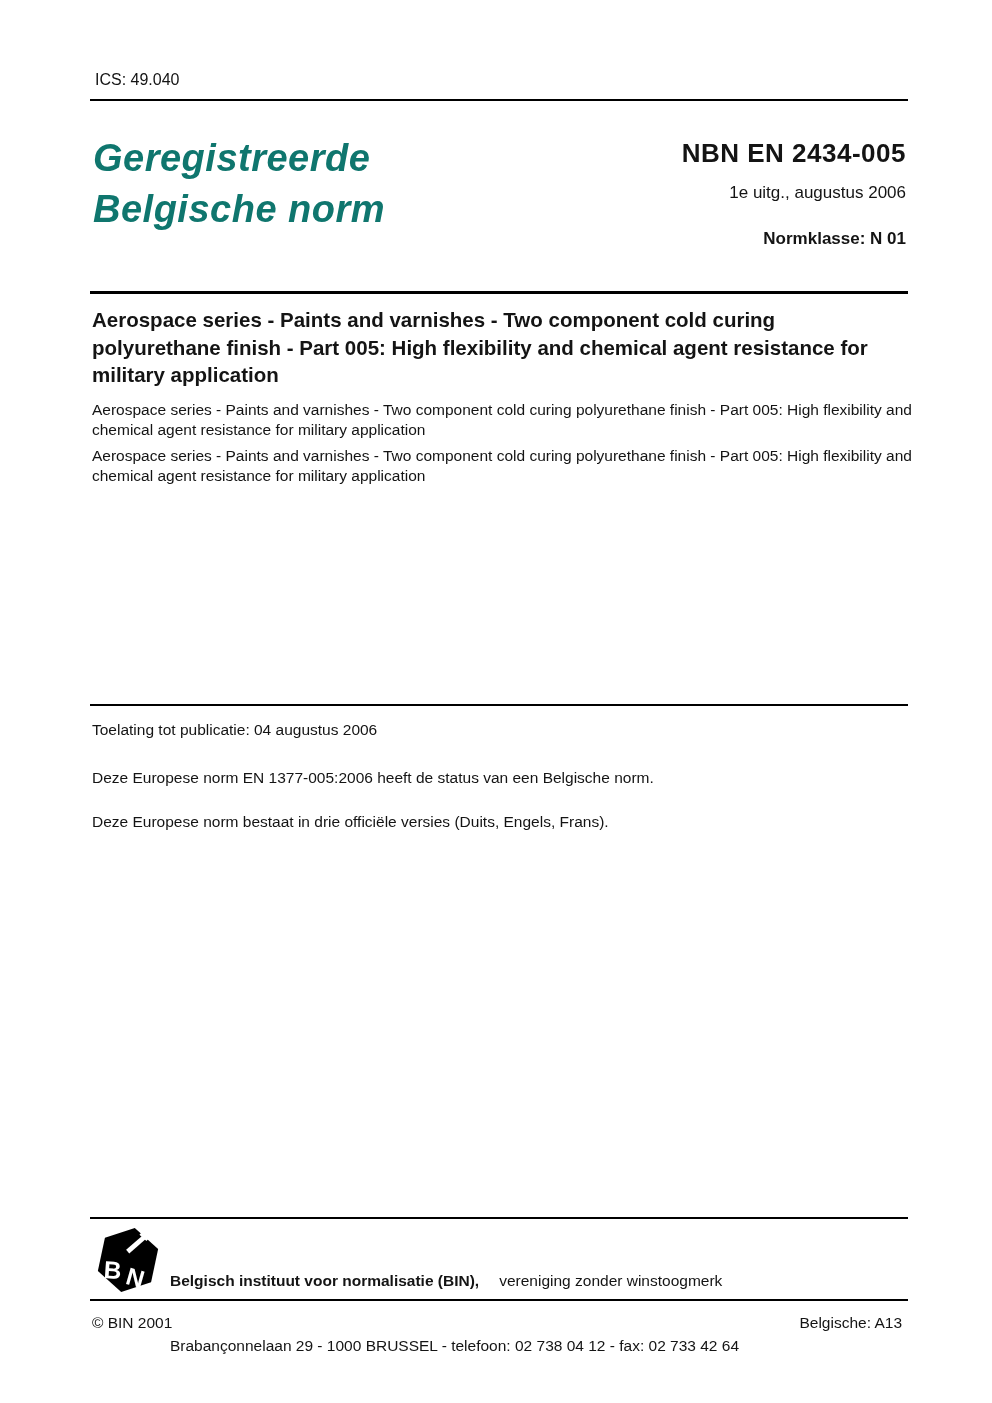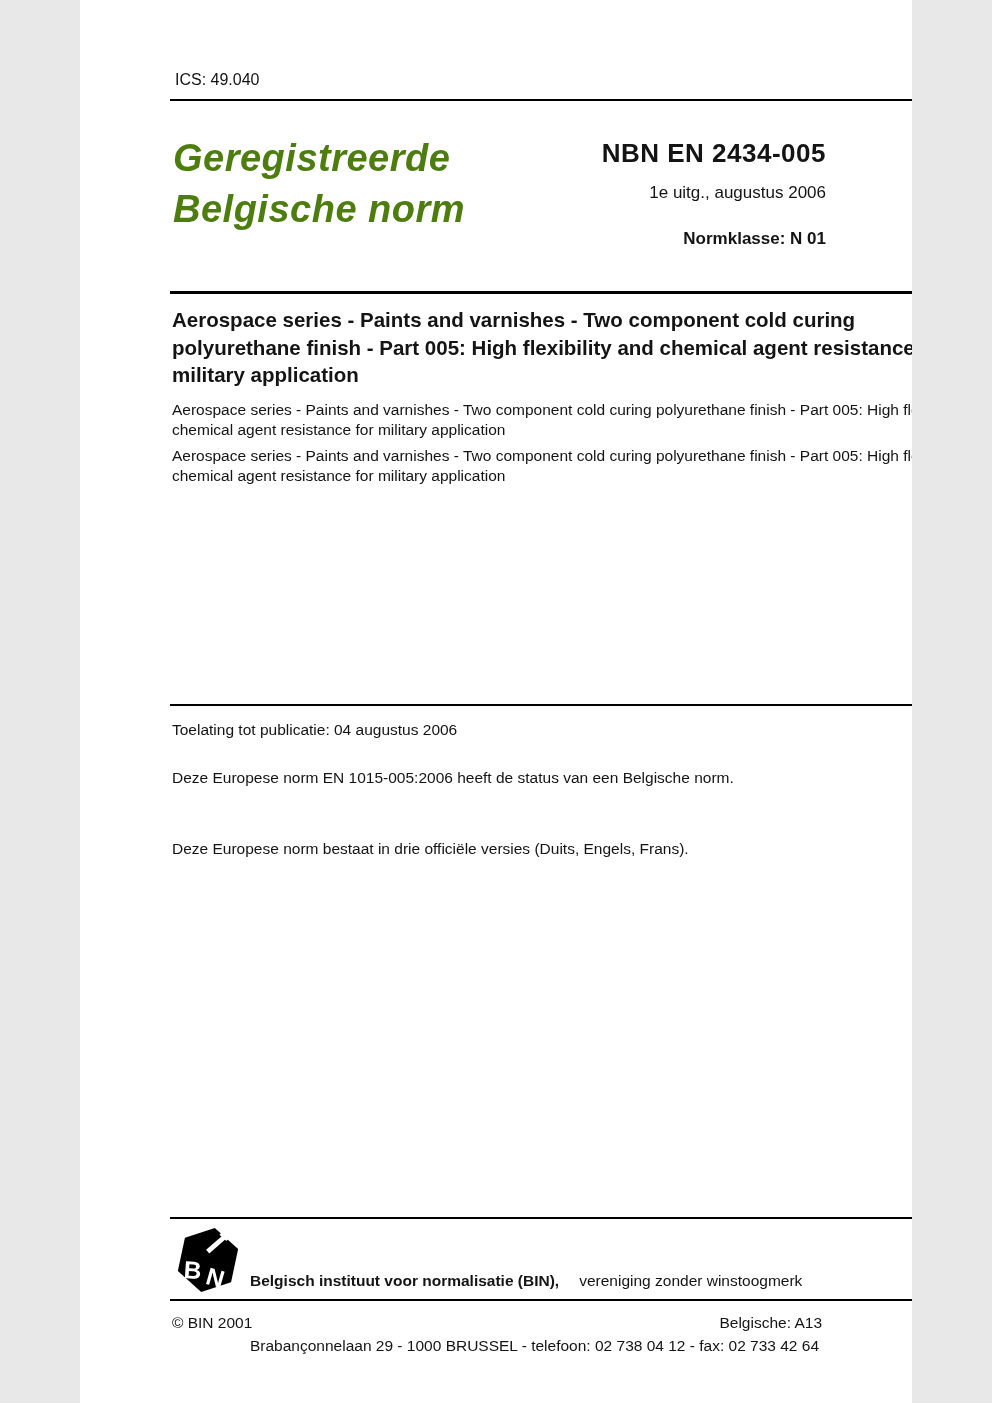--- a/index.html
+++ b/index.html
@@ -1,18 +1,18 @@
 <!DOCTYPE html>
 <html><head>
 <meta charset="utf-8">
 <style>
   html, body { margin: 0; padding: 0; background: #e8e8e8; }
   .page {
     position: relative;
-    width: 832px;
+    width: 992px;
     height: 1403px;
     margin: 0 auto;
     background: #ffffff;
     color: #141414;
     font-family: "Liberation Sans", "DejaVu Sans", sans-serif;
     overflow: hidden;
   }
   .rule {
     position: absolute;
     left: 90px;
@@ -31,21 +31,21 @@
     position: absolute;
     top: 71px; left: 95px;
     font-size: 16px;
   }
   .masthead-left {
     position: absolute;
     top: 133px; left: 93px;
     font-size: 38px;
     font-weight: bold;
     font-style: italic;
-    color: #4d7c0f;
+    color: #0f766e;
     line-height: 51px;
     letter-spacing: 0.5px;
   }
   .masthead-right {
     position: absolute;
     top: 138px; right: 86px;
     text-align: right;
   }
   .norm-number { font-size: 26px; font-weight: bold; letter-spacing: 0.5px; }
   .edition { font-size: 17px; margin-top: 14px; }
@@ -78,21 +78,21 @@
     font-size: 15.5px;
     font-weight: normal;
   }
   .body-par {
     position: absolute;
     left: 92px;
     margin: 0;
     font-size: 15.5px;
   }
   .status-par { top: 769px; }
-  .versions-par { top: 840px; }
+  .versions-par { top: 813px; }
 
   .bin-logo {
     position: absolute;
     top: 1224px; left: 94px;
     width: 68px; height: 72px;
   }
   .institute-text {
     position: absolute;
     top: 1227px; left: 170px;
     font-size: 15.5px;
@@ -133,21 +133,21 @@
   </div>
 
   <div class="rule rule-title"></div>
 
   <h1 class="main-title">Aerospace series - Paints and varnishes - Two component cold curing polyurethane finish - Part 005: High flexibility and chemical agent resistance for military application</h1>
   <p class="subtitle subtitle-1">Aerospace series - Paints and varnishes - Two component cold curing polyurethane finish - Part 005: High flexibility and chemical agent resistance for military application</p>
   <p class="subtitle subtitle-2">Aerospace series - Paints and varnishes - Two component cold curing polyurethane finish - Part 005: High flexibility and chemical agent resistance for military application</p>
 
   <div class="rule rule-thin rule-pub"></div>
   <p class="publication">Toelating tot publicatie: 04 augustus 2006</p>
-  <p class="body-par status-par">Deze Europese norm EN 1015-005:2006 heeft de status van een Belgische norm.</p>
+  <p class="body-par status-par">Deze Europese norm EN 1377-005:2006 heeft de status van een Belgische norm.</p>
   <p class="body-par versions-par">Deze Europese norm bestaat in drie officiële versies (Duits, Engels, Frans).</p>
 
   <div class="rule rule-thin rule-inst-top"></div>
 
   <svg class="bin-logo" viewBox="0 0 100 104" xmlns="http://www.w3.org/2000/svg">
     <g transform="rotate(12 50 52)">
       <path d="M50 4 L90 27 L90 77 L50 100 L10 77 L10 27 Z" fill="#000"></path>
       <text x="18" y="84" font-size="36" font-weight="bold" fill="#fff" font-family="Liberation Sans, sans-serif" transform="rotate(-8 30 70)">B</text>
       <text x="53" y="88" font-size="36" font-weight="bold" fill="#fff" font-family="Liberation Sans, sans-serif" transform="rotate(4 70 74)">N</text>
       <path d="M68 12 L47 40" stroke="#fff" stroke-width="7" fill="none"></path>

